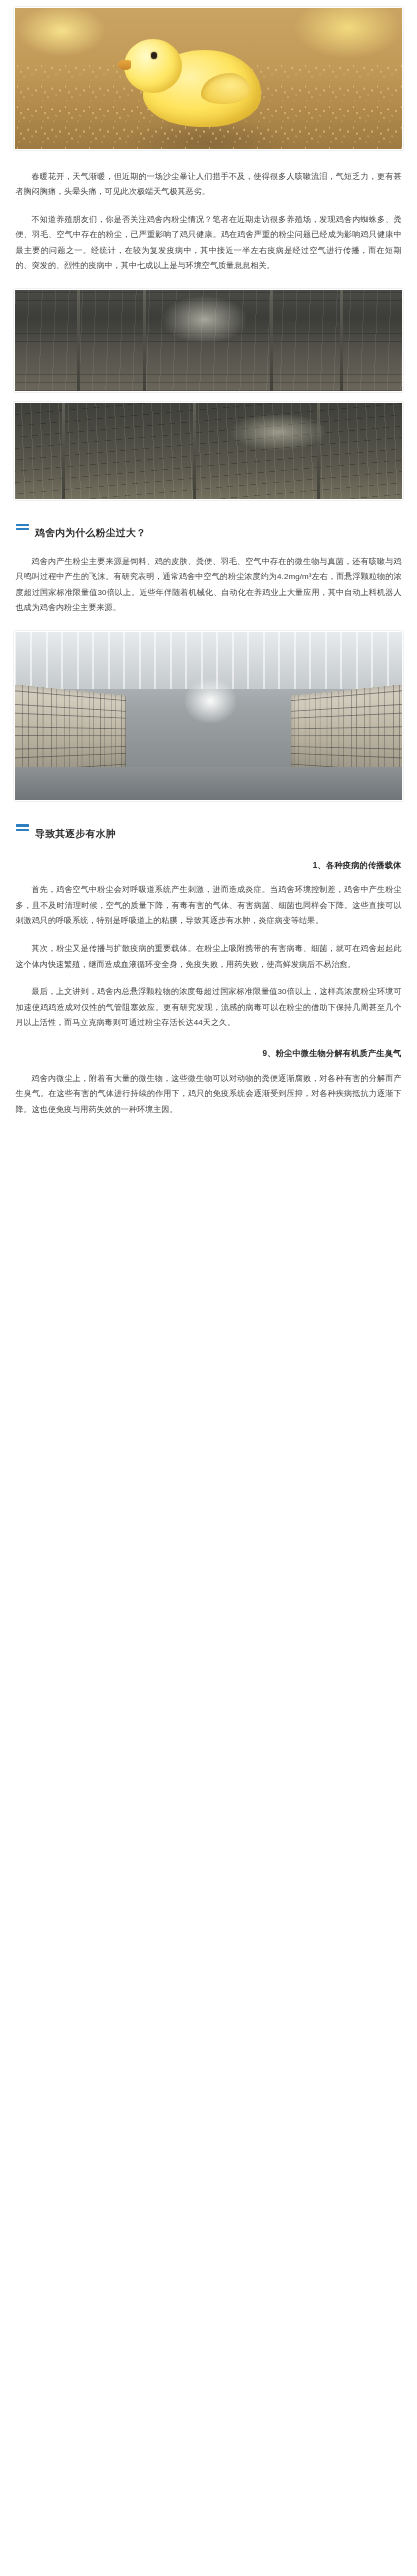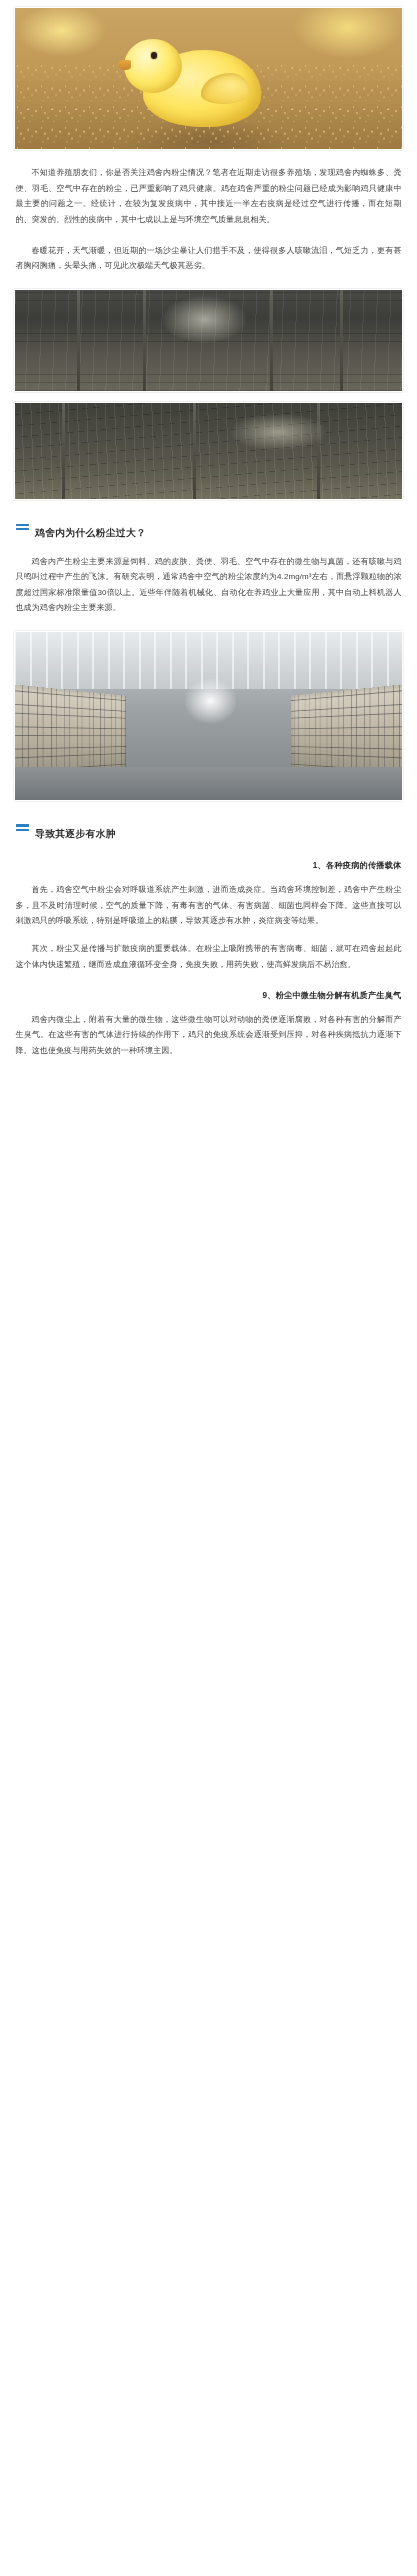--- a/index.html
+++ b/index.html
@@ -276,22 +276,22 @@
   <div class="img-wrap first">
     <div class="photo photo-chick">
       <div class="chick-body"></div>
       <div class="chick-head"></div>
       <div class="chick-wing"></div>
       <div class="chick-beak"></div>
       <div class="chick-eye"></div>
     </div>
   </div>
 
+  <p class="para tight">春暖花开，天气渐暖，但近期的一场沙尘暴让人们措手不及，使得很多人咳嗽流泪，气短乏力，更有甚者胸闷胸痛，头晕头痛，可见此次极端天气极其恶劣。</p>
   <p class="para">不知道养殖朋友们，你是否关注鸡舍内粉尘情况？笔者在近期走访很多养殖场，发现鸡舍内蜘蛛多、粪便、羽毛、空气中存在的粉尘，已严重影响了鸡只健康。鸡在鸡舍严重的粉尘问题已经成为影响鸡只健康中最主要的问题之一。经统计，在较为复发疫病中，其中接近一半左右疫病是经过空气进行传播，而在短期的、突发的、烈性的疫病中，其中七成以上是与环境空气质量息息相关。</p>
-  <p class="para tight">春暖花开，天气渐暖，但近期的一场沙尘暴让人们措手不及，使得很多人咳嗽流泪，气短乏力，更有甚者胸闷胸痛，头晕头痛，可见此次极端天气极其恶劣。</p>
 
   <div class="img-wrap">
     <div class="photo photo-barn-dark">
       <div class="barn-post" style="left:16%"></div>
       <div class="barn-post" style="left:33%"></div>
       <div class="barn-post" style="left:66%"></div>
       <div class="barn-post" style="left:84%"></div>
     </div>
   </div>
 
@@ -326,18 +326,19 @@
     <span class="sec-mark">
         <i></i>
         <i></i>
       </span>
     <span class="sec-title">导致其逐步有水肿</span>
   </div>
 
   <h3 class="sub-title">1、各种疫病的传播载体</h3>
   <p class="para">首先，鸡舍空气中粉尘会对呼吸道系统产生刺激，进而造成炎症。当鸡舍环境控制差，鸡舍中产生粉尘多，且不及时清理时候，空气的质量下降，有毒有害的气体、有害病菌、细菌也同样会下降。这些直接可以刺激鸡只的呼吸系统，特别是呼吸道上的粘膜，导致其逐步有水肿，炎症病变等结果。</p>
   <p class="para">其次，粉尘又是传播与扩散疫病的重要载体。在粉尘上吸附携带的有害病毒、细菌，就可在鸡舍起起此这个体内快速繁殖，继而造成血液循环变全身，免疫失败，用药失败，使高鲜发病后不易治愈。</p>
+  <p class="para">最后，上文讲到，鸡舍内总悬浮颗粒物的浓度每超过国家标准限量值30倍以上，这样高浓度粉尘环境可加速使鸡鸡造成对仅性的气管阻塞效应。更有研究发现，流感的病毒可以在粉尘的借助下保持几周甚至几个月以上活性，而马立克病毒则可通过粉尘存活长达44天之久。</p>
 
   <h3 class="sub-title">9、粉尘中微生物分解有机质产生臭气</h3>
   <p class="para">鸡舍内微尘上，附着有大量的微生物，这些微生物可以对动物的粪便逐渐腐败，对各种有害的分解而产生臭气。在这些有害的气体进行持续的作用下，鸡只的免疫系统会逐渐受到压抑，对各种疾病抵抗力逐渐下降。这也使免疫与用药失效的一种环境主因。</p>
 
 </div>
 
 
 </body></html>

